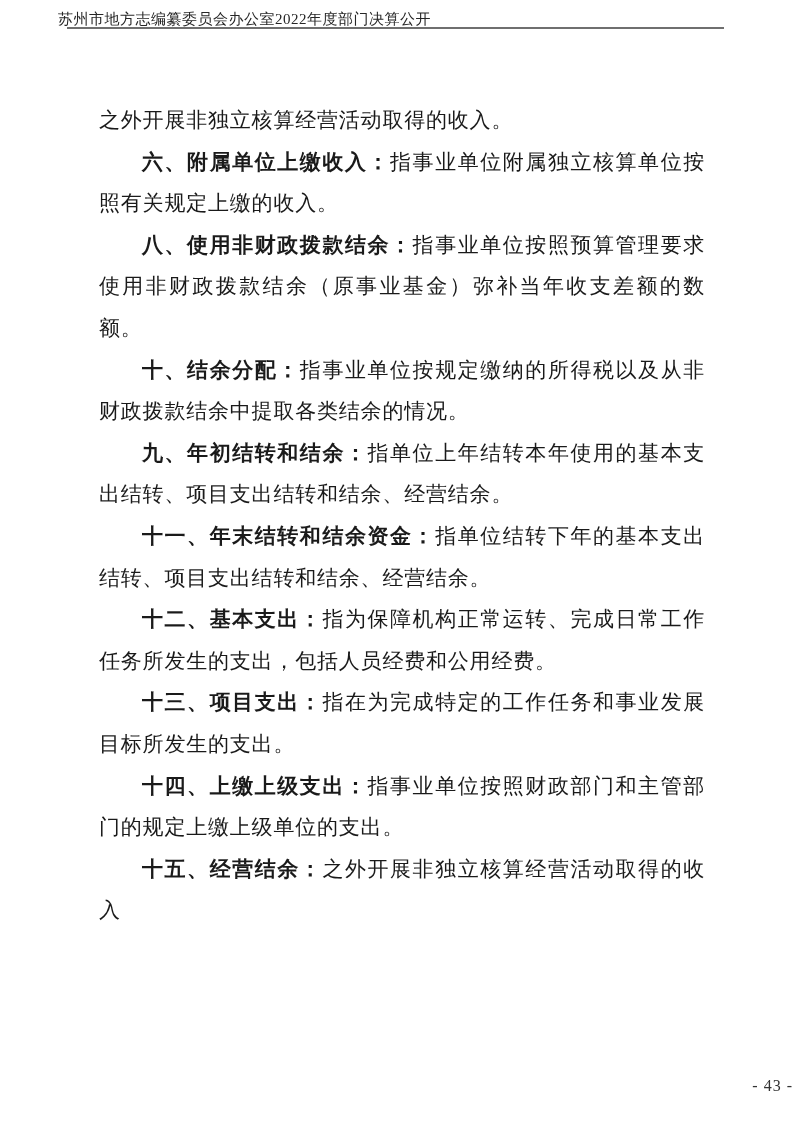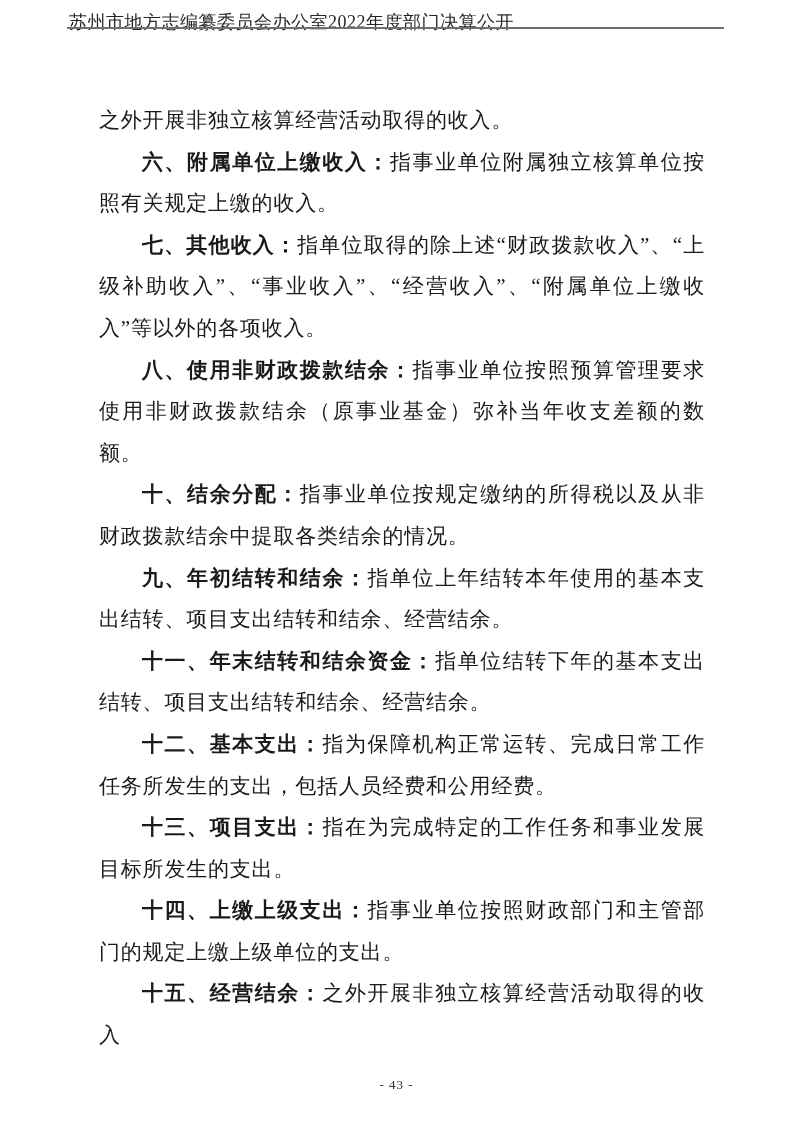--- a/index.html
+++ b/index.html
@@ -8,23 +8,23 @@
       position: relative;
       width: 793px;
       height: 1122px;
       background: #ffffff;
       margin: 0 auto;
       overflow: hidden;
       font-family: "Liberation Serif", "DejaVu Serif", serif;
     }
     .page-header-title {
       position: absolute;
-      left: 69px;
+      left: 58px;
       top: 10px;
-      font-size: 18px;
+      font-size: 15px;
       letter-spacing: 0.5px;
       color: #262626;
       white-space: nowrap;
     }
     .header-rule {
       position: absolute;
       left: 67px;
       top: 27px;
       width: 657px;
       height: 2px;
@@ -44,42 +44,41 @@
       margin-top: 11px;
     }
     .para { text-indent: 43px; }
     .para.no-indent { text-indent: 0; }
     .lead { font-weight: bold; }
     .page-number {
       position: absolute;
       left: 0;
       right: 0;
       top: 1077px;
-      text-align: center;
-      font-size: 13px;
+      text-align: right;
+      font-size: 16px;
       letter-spacing: 1px;
       color: #333333;
     }
   </style>
 </head>
 <body>
 
 <div class="page">
 
   <div class="page-header-title">苏州市地方志编纂委员会办公室2022年度部门决算公开</div>
 
   <div class="header-rule"></div>
 
   <div class="doc-body">
 
     <p class="para no-indent"><span>之外开展非独立核算经营活动取得的收入。</span></p>
 
     <p class="para"><span class="lead">六、附属单位上缴收入：</span><span>指事业单位附属独立核算单位按照有关规定上缴的收入。</span></p>
 
-    <p class="para"><span class="lead">七、其他收入：</span><span>指单位取得的除上述“财政拨款收入”、“上级补助收入”、“事业收入”、“经营收入”、“附属单位上缴收入”等以外的各项收入。</span></p>
 
     <p class="para"><span class="lead">八、使用非财政拨款结余：</span><span>指事业单位按照预算管理要求使用非财政拨款结余（原事业基金）弥补当年收支差额的数额。</span></p>
 
     <p class="para"><span class="lead">十、结余分配：</span><span>指事业单位按规定缴纳的所得税以及从非财政拨款结余中提取各类结余的情况。</span></p>
 
     <p class="para"><span class="lead">九、年初结转和结余：</span><span>指单位上年结转本年使用的基本支出结转、项目支出结转和结余、经营结余。</span></p>
 
     <p class="para"><span class="lead">十一、年末结转和结余资金：</span><span>指单位结转下年的基本支出结转、项目支出结转和结余、经营结余。</span></p>
 
     <p class="para"><span class="lead">十二、基本支出：</span><span>指为保障机构正常运转、完成日常工作任务所发生的支出，包括人员经费和公用经费。</span></p>

